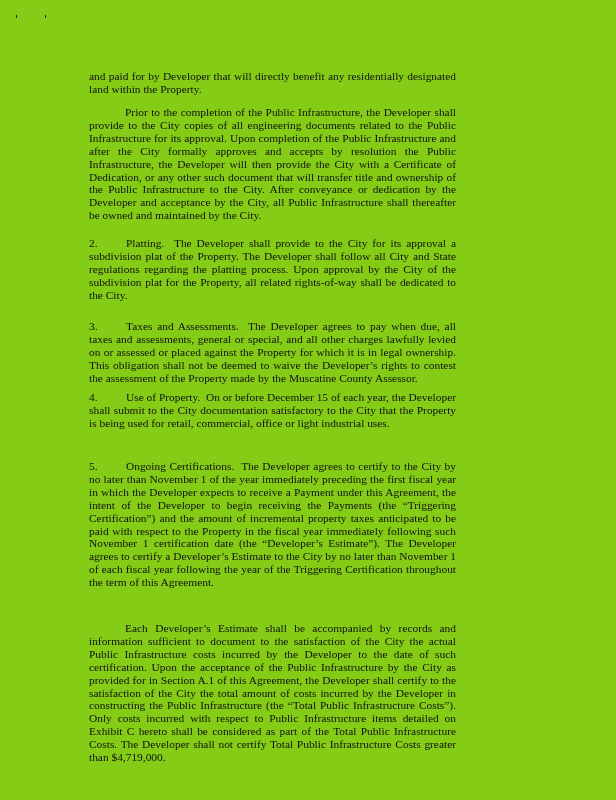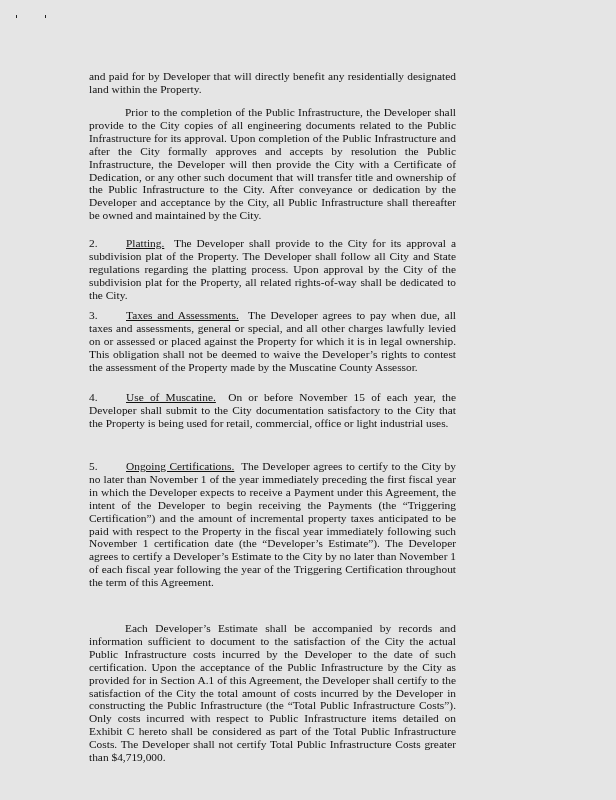--- a/index.html
+++ b/index.html
@@ -1,53 +1,53 @@
 <!DOCTYPE html>
 <html><head>
 <meta charset="utf-8">
 <style>
   html, body { margin: 0; padding: 0; background: #ffffff; }
   body { width: 616px; height: 800px; position: relative; overflow: hidden; }
-  .page { position: absolute; left: 0; top: 0; width: 616px; height: 800px; background: #e5e5e5; }
+  .page { position: absolute; left: 0; top: 0; width: 616px; height: 800px; background: #84cc16; }
   .mark { position: absolute; top: 15px; width: 1px; height: 3px; background: #222; }
   .text {
     position: absolute; left: 89px; width: 367px;
     font-family: "Liberation Serif", serif; font-size: 11.4px; line-height: 12.9px;
     color: #111; text-align: justify; text-align-last: left;
   }
   .text p { margin: 0; }
   .indent { text-indent: 36px; }
   .num { display: inline-block; width: 37px; text-indent: 0; }
-  .u { text-decoration: underline; }
+  .u { }
 </style>
 </head>
 <body>
 
 <div class="page">
   <div class="mark" style="left:16px"></div>
   <div class="mark" style="left:45px"></div>
 
   <div class="text" style="top:70px">
     <p>and paid for by Developer that will directly benefit any residentially designated land within the Property.</p>
   </div>
 
   <div class="text" style="top:106px">
     <p class="indent">Prior to the completion of the Public Infrastructure, the Developer shall provide to the City copies of all engineering documents related to the Public Infrastructure for its approval.  Upon completion of the Public Infrastructure and after the City formally approves and accepts by resolution the Public Infrastructure, the Developer will then provide the City with a Certificate of Dedication, or any other such document that will transfer title and ownership of the Public Infrastructure to the City.   After conveyance or dedication by the Developer and acceptance by the City, all Public Infrastructure shall thereafter be owned and maintained by the City.</p>
   </div>
 
   <div class="text" style="top:237px">
     <p><span class="num">2.</span><span class="u">Platting.</span>&nbsp; <span>The Developer shall provide to the City for its approval a subdivision plat of the Property.  The Developer shall follow all City and State regulations regarding the platting process.  Upon approval by the City of the subdivision plat for the Property, all related rights-of-way shall be dedicated to the City.</span></p>
   </div>
 
-  <div class="text" style="top:309px">
+  <div class="text" style="top:320px">
     <p><span class="num">3.</span><span class="u">Taxes and Assessments.</span>&nbsp; <span>The Developer agrees to pay when due, all taxes and assessments, general or special, and all other charges lawfully levied on or assessed or placed against the Property for which it is in legal ownership. This obligation shall not be deemed to waive the Developer’s rights to contest the assessment of the Property made by the Muscatine County Assessor.</span></p>
   </div>
 
   <div class="text" style="top:391px">
-    <p><span class="num">4.</span><span class="u">Use of Muscatine.</span>&nbsp; <span>On or before November 15 of each year, the Developer shall submit to the City documentation satisfactory to the City that the Property is being used for retail, commercial, office or light industrial uses.</span></p>
+    <p><span class="num">4.</span><span class="u">Use of Property.</span>&nbsp; <span>On or before December 15 of each year, the Developer shall submit to the City documentation satisfactory to the City that the Property is being used for retail, commercial, office or light industrial uses.</span></p>
   </div>
 
   <div class="text" style="top:460px">
     <p><span class="num">5.</span><span class="u">Ongoing Certifications.</span>&nbsp; <span>The Developer agrees to certify to the City by no later than November 1 of the year immediately preceding the first fiscal year in which the Developer expects to receive a Payment under this Agreement, the intent of the Developer to begin receiving the Payments (the “Triggering Certification”) and the amount of incremental property taxes anticipated to be paid with respect to the Property in the fiscal year immediately following such November 1 certification date (the “Developer’s Estimate”).  The Developer agrees to certify a Developer’s Estimate to the City by no later than November 1 of each fiscal year following the year of the Triggering Certification throughout the term of this Agreement.</span></p>
   </div>
 
   <div class="text" style="top:622px">
     <p class="indent">Each Developer’s Estimate shall be accompanied by records and information sufficient to document to the satisfaction of the City the actual Public Infrastructure costs incurred by the Developer to the date of such certification.  Upon the acceptance of the Public Infrastructure by the City as provided for in Section A.1 of this Agreement, the Developer shall certify to the satisfaction of the City the total amount of costs incurred by the Developer in constructing the Public Infrastructure (the “Total Public Infrastructure Costs”).  Only costs incurred with respect to Public Infrastructure items detailed on Exhibit C hereto shall be considered as part of the Total Public Infrastructure Costs.  The Developer shall not certify Total Public Infrastructure Costs greater than $4,719,000.</p>
   </div>
 </div>

